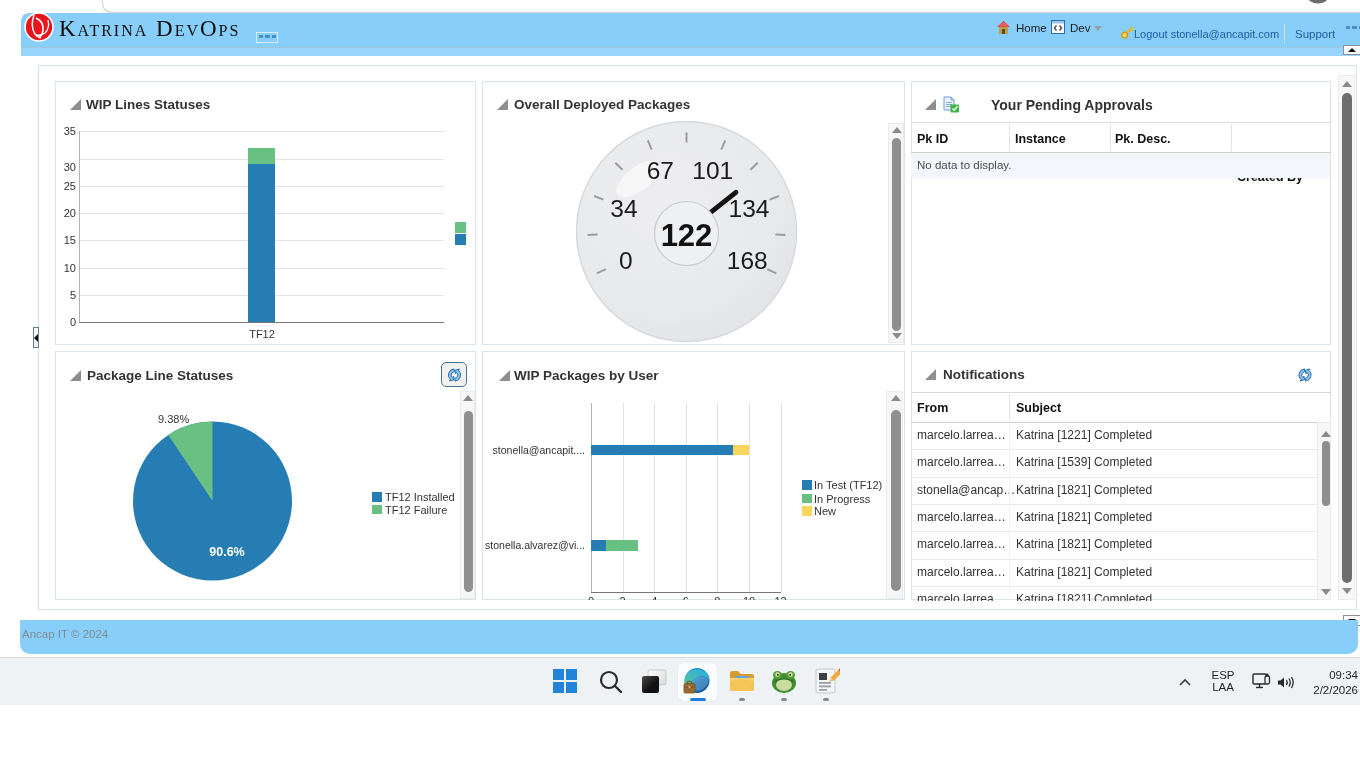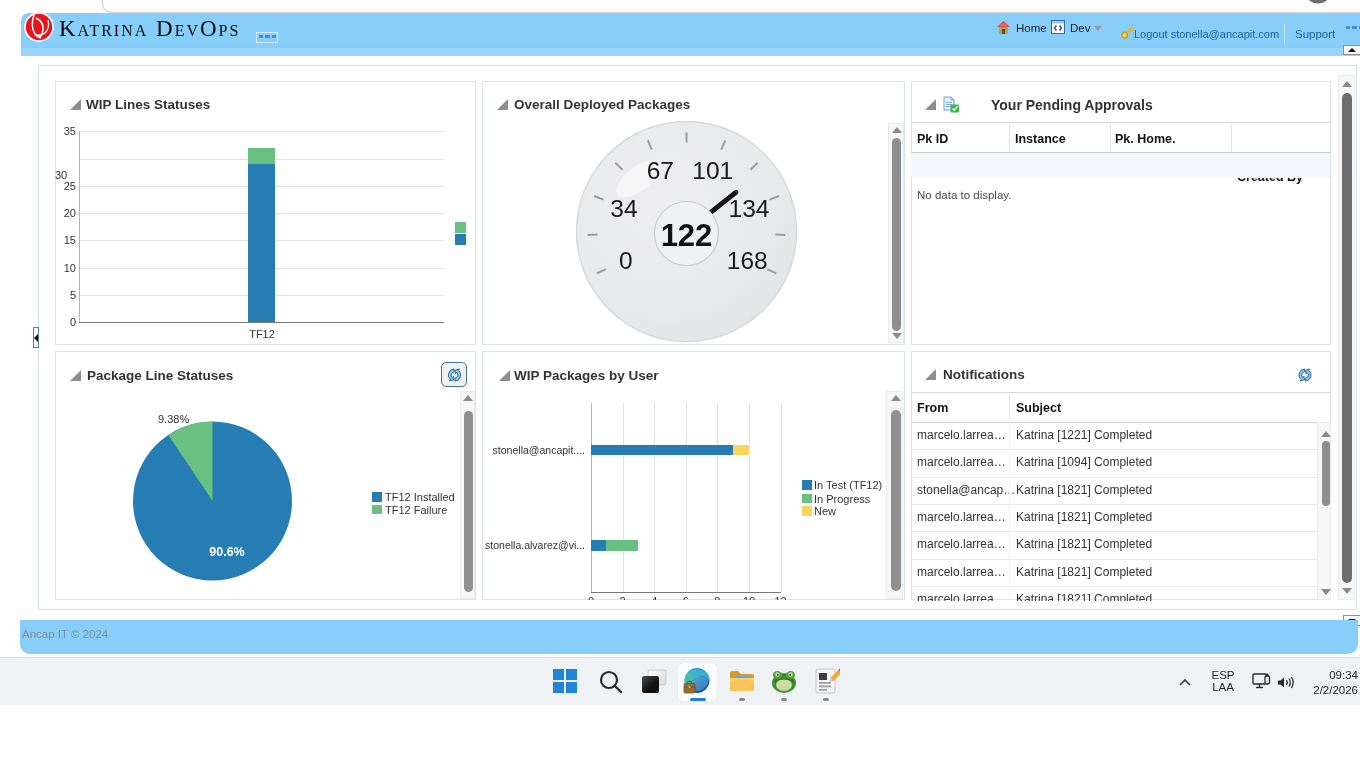--- a/index.html
+++ b/index.html
@@ -97,21 +97,21 @@
 <div class="axlbl" style="left:46px;top:288.9px;width:30px;text-align:right;">5</div>
 <div class="gl" style="left:80px;top:267.6px;width:364px;height:1px;"></div>
 <div class="axlbl" style="left:46px;top:261.6px;width:30px;text-align:right;">10</div>
 <div class="gl" style="left:80px;top:240.4px;width:364px;height:1px;"></div>
 <div class="axlbl" style="left:46px;top:234.4px;width:30px;text-align:right;">15</div>
 <div class="gl" style="left:80px;top:213.1px;width:364px;height:1px;"></div>
 <div class="axlbl" style="left:46px;top:207.1px;width:30px;text-align:right;">20</div>
 <div class="gl" style="left:80px;top:185.8px;width:364px;height:1px;"></div>
 <div class="axlbl" style="left:46px;top:179.8px;width:30px;text-align:right;">25</div>
 <div class="gl" style="left:80px;top:158.5px;width:364px;height:1px;"></div>
-<div class="axlbl" style="left:46px;top:169px;width:30px;text-align:center;">30</div>
+<div class="axlbl" style="left:46px;top:161px;width:30px;text-align:right;">30</div>
 <div class="gl" style="left:80px;top:131.3px;width:364px;height:1px;"></div>
 <div class="axlbl" style="left:46px;top:125.3px;width:30px;text-align:right;">35</div>
 
 <div class="abs" style="left:79px;top:131.3px;width:1px;height:191.9px;background:#b3b3b3;"></div>
 <div class="abs" style="left:79px;top:322.2px;width:365px;height:1.2px;background:#787878;"></div>
 <div class="abs" style="left:248px;top:164px;width:27.3px;height:158.2px;background:#267db3;"></div>
 <div class="abs" style="left:248px;top:147.6px;width:27.3px;height:16.4px;background:#68c182;"></div>
 <div class="axlbl" style="left:232px;top:327.8px;width:60px;text-align:center;">TF12</div>
 <div class="abs" style="left:455px;top:222px;width:11px;height:11px;background:#68c182;"></div>
 <div class="abs" style="left:455px;top:233.5px;width:11px;height:11px;background:#267db3;"></div>
@@ -168,28 +168,28 @@
   <line x1="3" y1="6.5" x2="9" y2="6.5" stroke="#7aaede" stroke-width="1"></line>
   <line x1="3" y1="8.5" x2="9" y2="8.5" stroke="#7aaede" stroke-width="1"></line>
   <line x1="3" y1="10.5" x2="9" y2="10.5" stroke="#7aaede" stroke-width="1"></line>
   <rect x="7.5" y="8.5" width="8.5" height="8" rx="1" fill="#3eb549"></rect>
   <path d="M 9.5 12.5 L 11.2 14.2 L 14.5 10.2" fill="none" stroke="#ffffff" stroke-width="1.4"></path>
 </svg>
 <div class="ptitle" style="left:991px;top:97px;font-size:14px;">Your Pending Approvals</div>
 <div class="abs" style="left:911px;top:122px;width:420px;height:1px;background:#d9d9d9;"></div>
 <div class="thead" style="left:917px;top:132px;">Pk ID</div>
 <div class="thead" style="left:1015px;top:132px;">Instance</div>
-<div class="thead" style="left:1115px;top:132px;">Pk. Home.</div>
+<div class="thead" style="left:1115px;top:132px;">Pk. Desc.</div>
 <div class="thead" style="left:1237px;top:132px;margin-top:38px;">Created By</div>
 <div class="vsep" style="left:1009px;top:124px;height:27px;"></div>
 <div class="vsep" style="left:1110px;top:124px;height:27px;"></div>
 <div class="vsep" style="left:1231px;top:124px;height:27px;"></div>
 <div class="abs" style="left:911px;top:151.5px;width:420px;height:1px;background:#cfcfcf;"></div>
 <div class="abs" style="left:911px;top:152.5px;width:419px;height:25px;background:#f3f7fb;"></div>
-<div class="trow" style="left:917px;top:159px;color:#4a4a4a;font-size:11.5px;margin-top:30px;">No data to display.</div>
+<div class="trow" style="left:917px;top:159px;color:#4a4a4a;font-size:11.5px;">No data to display.</div>
 
 <div class="panel" style="left:55px;top:351px;width:421px;height:249px;"></div>
 <svg class="abs" style="left:70px;top:370px;" width="11" height="11">
     <polygon points="0,11 11,11 11,0" fill="#8e8e8e"></polygon>
   </svg>
 <div class="ptitle" style="left:87px;top:368px;">Package Line Statuses</div>
 <div class="abs" style="left:441px;top:362px;width:26px;height:25px;background:#f1f1ef;border:1.5px solid #47748e;border-radius:5px;box-sizing:border-box;"></div>
 <svg class="abs" style="left:447px;top:367px;" width="15" height="16" viewBox="0 0 15 16">
   <path d="M 6.97 1.92 A 6.1 6.1 0 0 0 3.58 12.67 L 2.49 13.98 L 7.09 12.68 L 6.47 9.23 L 5.38 10.53 A 3.3 3.3 0 0 1 7.21 4.71 Z" fill="#8ec6ef" stroke="#1a5fa8" stroke-width="0.9" stroke-linejoin="round"></path>
   <path d="M 8.03 14.08 A 6.1 6.1 0 0 0 11.42 3.33 L 12.51 2.02 L 7.91 3.32 L 8.53 6.77 L 9.62 5.47 A 3.3 3.3 0 0 1 7.79 11.29 Z" fill="#8ec6ef" stroke="#1a5fa8" stroke-width="0.9" stroke-linejoin="round"></path>
@@ -258,21 +258,21 @@
   <path d="M 8.03 14.08 A 6.1 6.1 0 0 0 11.42 3.33 L 12.51 2.02 L 7.91 3.32 L 8.53 6.77 L 9.62 5.47 A 3.3 3.3 0 0 1 7.79 11.29 Z" fill="#8ec6ef" stroke="#1a5fa8" stroke-width="0.9" stroke-linejoin="round"></path>
 </svg>
 <div class="abs" style="left:911px;top:392px;width:420px;height:1px;background:#d9d9d9;"></div>
 <div class="thead" style="left:917px;top:401px;">From</div>
 <div class="thead" style="left:1016px;top:401px;">Subject</div>
 <div class="vsep" style="left:1009px;top:394px;height:27px;"></div>
 <div class="abs" style="left:911px;top:421.5px;width:420px;height:1px;background:#cfcfcf;"></div>
 <div class="trow" style="left:917px;top:428.1px;">marcelo.larrea…</div>
 <div class="trow" style="left:1016px;top:428.1px;">Katrina [1221] Completed</div>
 <div class="trow" style="left:917px;top:455.4px;">marcelo.larrea…</div>
-<div class="trow" style="left:1016px;top:455.4px;">Katrina [1094] Completed</div>
+<div class="trow" style="left:1016px;top:455.4px;">Katrina [1539] Completed</div>
 <div class="hsep" style="left:911px;top:449.3px;width:406px;"></div>
 <div class="trow" style="left:917px;top:482.8px;">stonella@ancap…</div>
 <div class="trow" style="left:1016px;top:482.8px;">Katrina [1821] Completed</div>
 <div class="hsep" style="left:911px;top:476.6px;width:406px;"></div>
 <div class="trow" style="left:917px;top:510.0px;">marcelo.larrea…</div>
 <div class="trow" style="left:1016px;top:510.0px;">Katrina [1821] Completed</div>
 <div class="hsep" style="left:911px;top:503.9px;width:406px;"></div>
 <div class="trow" style="left:917px;top:537.4px;">marcelo.larrea…</div>
 <div class="trow" style="left:1016px;top:537.4px;">Katrina [1821] Completed</div>
 <div class="hsep" style="left:911px;top:531.2px;width:406px;"></div>

